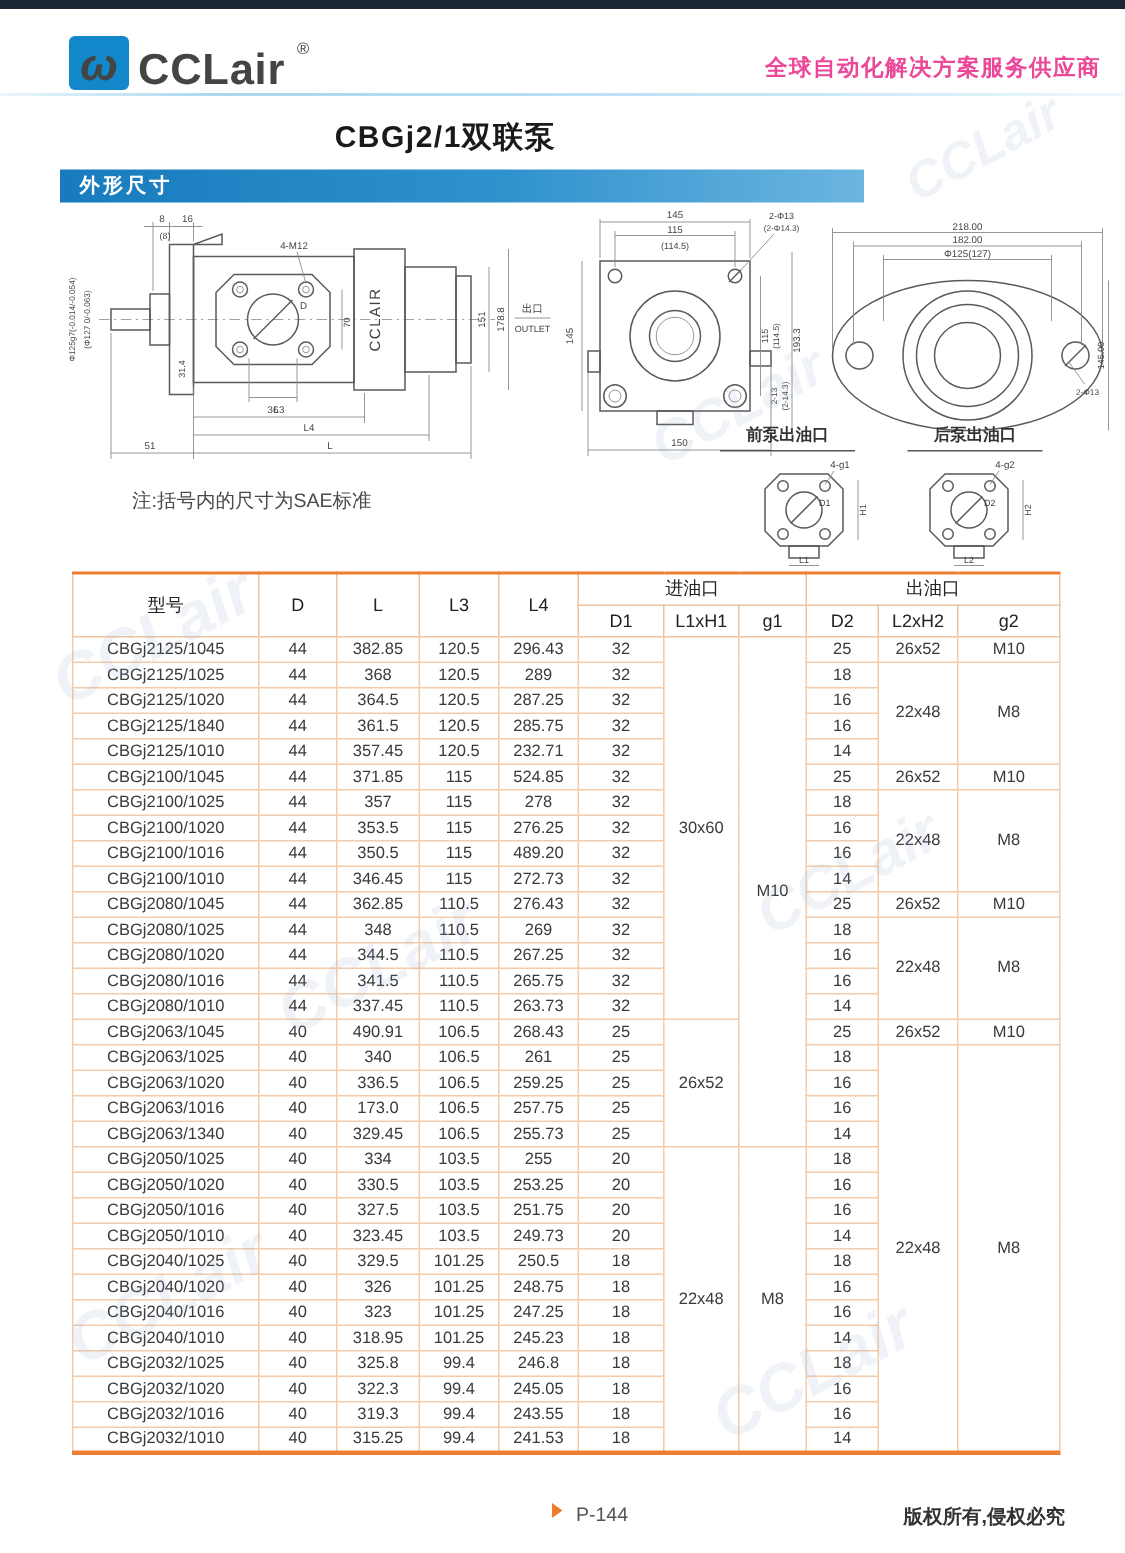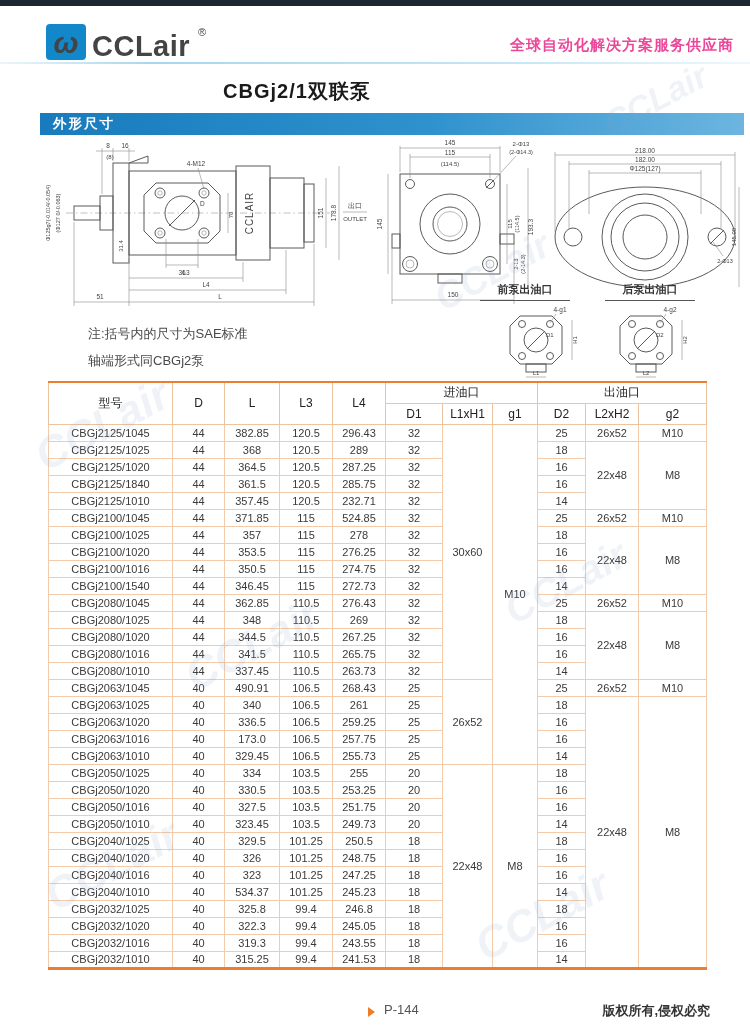--- a/index.html
+++ b/index.html
@@ -11,21 +11,21 @@
 
   .header { position:absolute; top:6px; left:0; width:750px; height:58px; }
   .logo { position:absolute; left:46px; top:14px; }
   .brand-tagline { position:absolute; right:16px; top:30px; color:#ec4899; font-size:15px; font-weight:bold; letter-spacing:1px; }
   .header-line { position:absolute; left:0; top:56px; width:750px; height:2px;
                  background:linear-gradient(90deg,#eaf6fc,#a9d6ee 20%,#c7e6f6 70%,#eef8fd); }
 
   .doc-title { position:absolute; top:78px; left:0; width:594px; text-align:center;
                font-size:20px; font-weight:600; color:#1a1a1a; letter-spacing:1px; }
 
-  .section-bar { position:absolute; top:113px; left:40px; width:704px; height:22px;
+  .section-bar { position:absolute; top:113px; left:40px; width:536px; height:22px;
                  background:linear-gradient(90deg,#177bbd,#2f92cd 55%,#6cb5e0);
                  color:#fff; font-size:13.5px; font-weight:bold; line-height:22px;
                  padding-left:13px; letter-spacing:2px; }
 
   .drawings { position:absolute; top:136px; left:0; width:750px; height:250px; }
   .drw { position:absolute; }
   svg text { fill:#444; }
   .oline { stroke:#5a5a5a; fill:none; stroke-width:1; }
   .thin  { stroke:#8a8a8a; fill:none; stroke-width:0.6; }
   .cline { stroke:#999; stroke-width:0.6; stroke-dasharray:7 3 1.5 3; fill:none; }
@@ -36,21 +36,21 @@
   .notes { position:absolute; top:320px; left:88px; font-size:13px; color:#4a4a4a; line-height:27px; }
 
   .tbl-wrap { position:absolute; top:381px; left:48px; width:658px; }
   table.spec { border-collapse:collapse; table-layout:fixed; width:658px;
                border-top:2px solid #ed7d31; border-bottom:3px solid #ed7d31;
                border-left:1px solid #f0c9a5; border-right:1px solid #f0c9a5; }
   table.spec th { border:1px solid #eec3a0; font-weight:normal; color:#222; font-size:12px; height:21px; background:#fff; }
   table.spec td { border:1px solid #f3cbaa; color:#3a3a3a; font-size:11px; height:17px; text-align:center;
                   white-space:nowrap; overflow:hidden; background:transparent; }
 
-  .footer-page { position:absolute; top:1002px; left:368px; font-size:13px; color:#555; display:flex; align-items:flex-end; }
+  .footer-page { position:absolute; top:1002px; left:368px; font-size:13px; color:#555; display:flex; align-items:flex-start; }
   .arrow { width:0; height:0; border-left:7px solid #ee7d2a; border-top:5px solid transparent;
            border-bottom:5px solid transparent; margin-right:9px; }
   .footer-copy { position:absolute; top:1002px; right:40px; font-size:13px; font-weight:bold; color:#333; }
 
   .wm { position:absolute; font-size:44px; font-weight:bold; font-style:italic;
         color:rgba(130,165,200,0.13); transform:rotate(-28deg); pointer-events:none; }
 </style>
 </head>
 <body>
 
@@ -252,21 +252,20 @@
       <text x="48" y="33" font-size="6">D2</text>
       <line class="thin" x1="74" y1="16" x2="74" y2="56"></line>
       <text x="79" y="36" font-size="6" text-anchor="middle" transform="rotate(-90 79 36)">H2</text>
       <line class="thin" x1="28" y1="73" x2="48" y2="73"></line>
       <text x="38" y="71" font-size="6" text-anchor="middle">L2</text>
     </svg>
   </div>
 
   <div class="notes">
     <div>注:括号内的尺寸为SAE标准</div>
-    <div>轴端形式同CBGj2泵</div>
   </div>
 
   <div class="tbl-wrap">
     <table class="spec">
       <colgroup>
         <col style="width:124px">
           <col style="width:52px">
           <col style="width:55px">
           <col style="width:53px">
         <col style="width:53px">
@@ -377,26 +376,26 @@
             <td>115</td>
             <td>276.25</td>
             <td>32</td>
             <td>16</td>
           </tr>
           <tr>
             <td>CBGj2100/1016</td>
             <td>44</td>
             <td>350.5</td>
             <td>115</td>
-            <td>274.75</td>
-            <td>32</td>
-            <td>16</td>
-          </tr>
-          <tr>
-            <td>CBGj2100/1540</td>
+            <td>489.20</td>
+            <td>32</td>
+            <td>16</td>
+          </tr>
+          <tr>
+            <td>CBGj2100/1010</td>
             <td>44</td>
             <td>346.45</td>
             <td>115</td>
             <td>272.73</td>
             <td>32</td>
             <td>14</td>
           </tr>
           <tr>
             <td>CBGj2080/1045</td>
             <td>44</td>
@@ -481,21 +480,21 @@
           <tr>
             <td>CBGj2063/1016</td>
             <td>40</td>
             <td>173.0</td>
             <td>106.5</td>
             <td>257.75</td>
             <td>25</td>
             <td>16</td>
           </tr>
           <tr>
-            <td>CBGj2063/1010</td>
+            <td>CBGj2063/1340</td>
             <td>40</td>
             <td>329.45</td>
             <td>106.5</td>
             <td>255.73</td>
             <td>25</td>
             <td>14</td>
           </tr>
           <tr>
             <td>CBGj2050/1025</td>
             <td>40</td>
@@ -557,21 +556,21 @@
             <td>40</td>
             <td>323</td>
             <td>101.25</td>
             <td>247.25</td>
             <td>18</td>
             <td>16</td>
           </tr>
           <tr>
             <td>CBGj2040/1010</td>
             <td>40</td>
-            <td>534.37</td>
+            <td>318.95</td>
             <td>101.25</td>
             <td>245.23</td>
             <td>18</td>
             <td>14</td>
           </tr>
           <tr>
             <td>CBGj2032/1025</td>
             <td>40</td>
             <td>325.8</td>
             <td>99.4</td>

